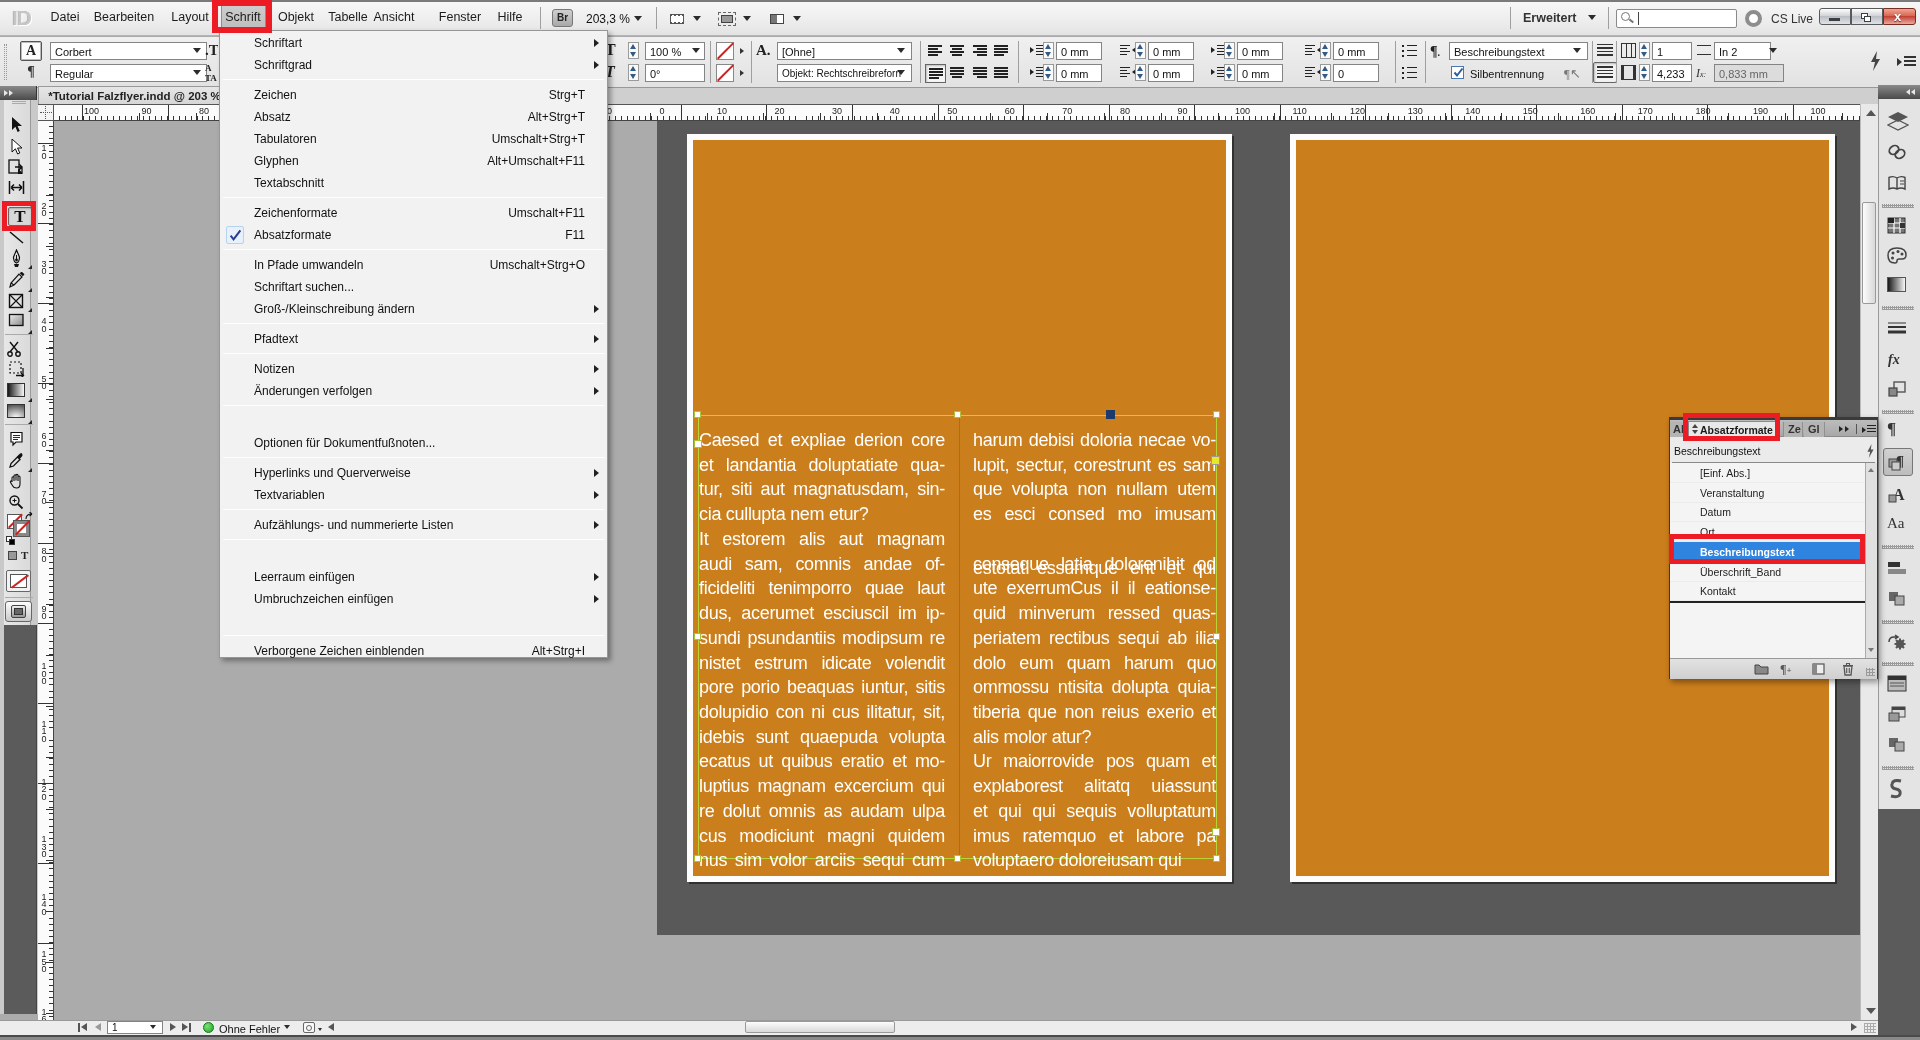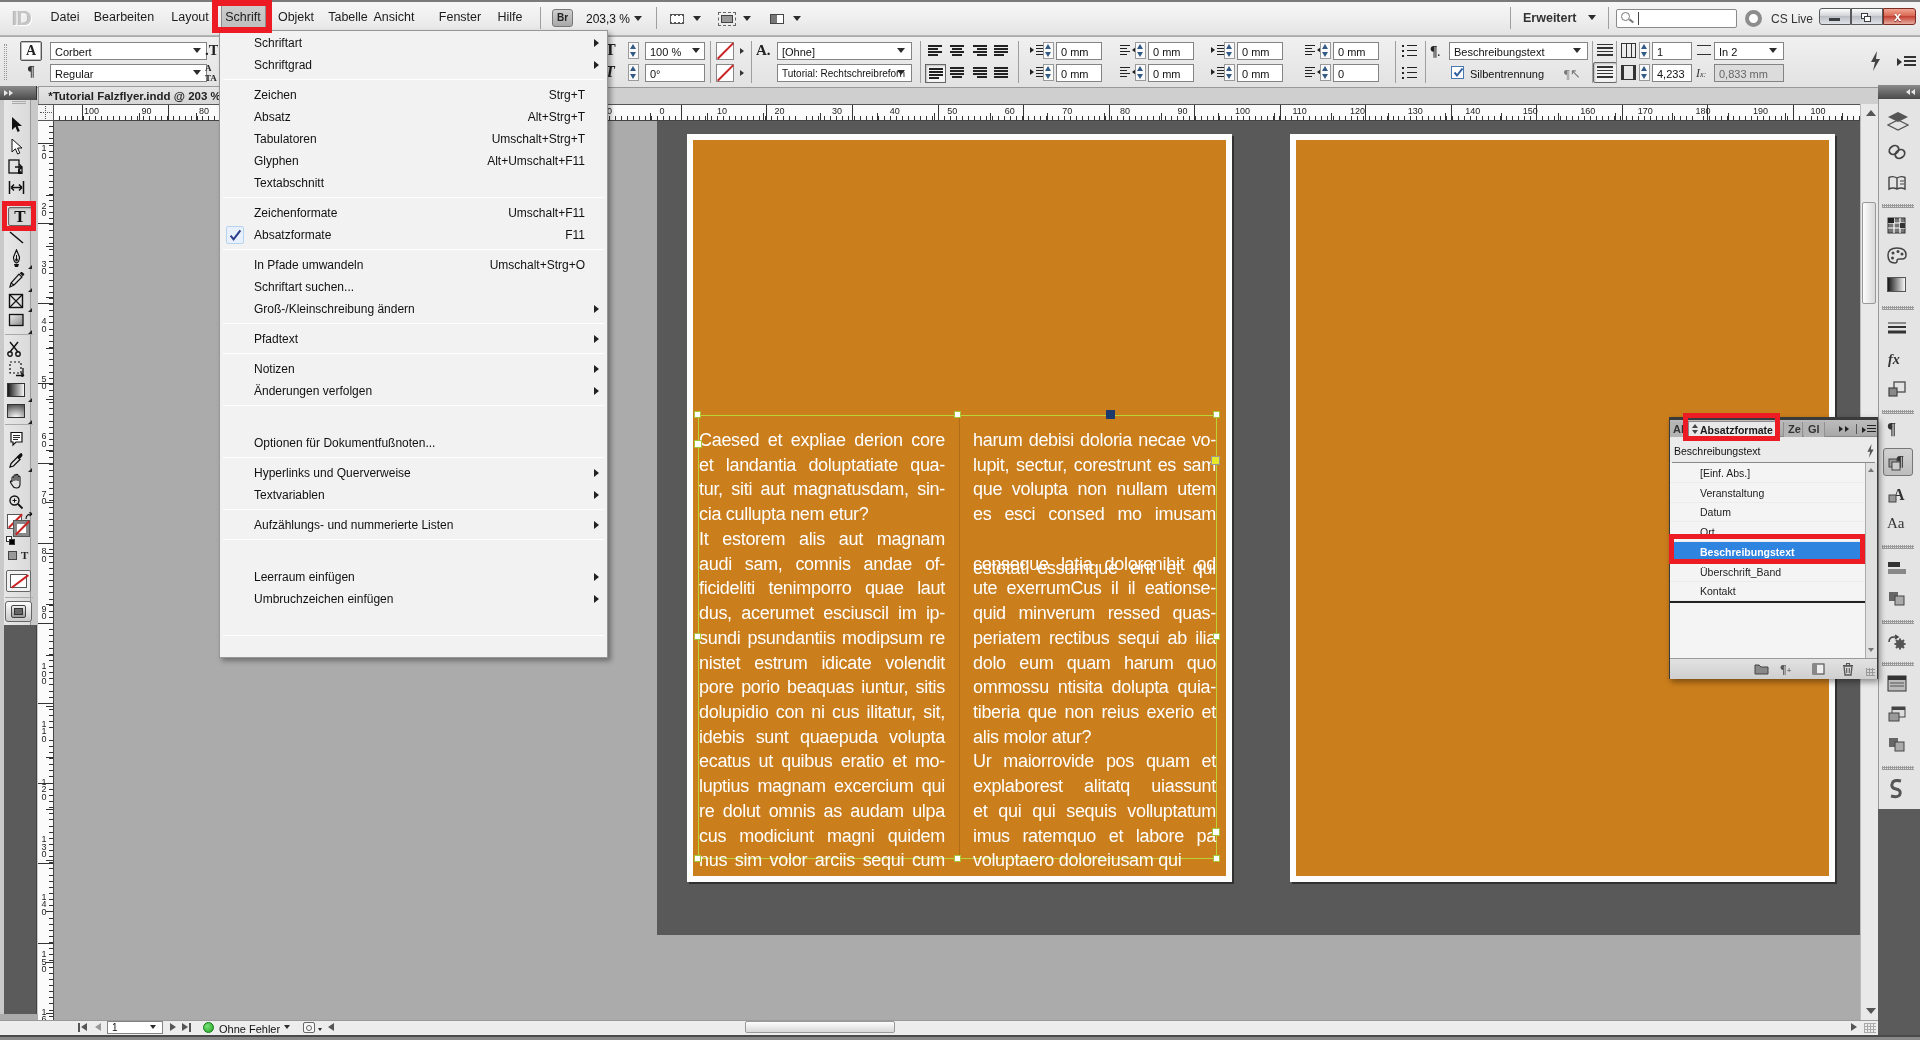--- a/index.html
+++ b/index.html
@@ -107,21 +107,21 @@
 <div class="abs" style="left:716px;top:42px;width:18px;height:18px;background:#fff;border:1px solid #888;"></div>
 <div class="abs" style="left:717px;top:58px;width:22px;height:1.6px;background:#cc2222;transform:rotate(-45deg);transform-origin:0 0;"></div>
 <div class="abs" style="left:740px;top:48px;width:0;height:0;border-top:3px solid transparent;border-bottom:3px solid transparent;border-left:4px solid #333;"></div>
 <div class="abs" style="left:716px;top:64px;width:18px;height:18px;background:#fff;border:1px solid #888;"></div>
 <div class="abs" style="left:717px;top:80px;width:22px;height:1.6px;background:#cc2222;transform:rotate(-45deg);transform-origin:0 0;"></div>
 <div class="abs" style="left:740px;top:70px;width:0;height:0;border-top:3px solid transparent;border-bottom:3px solid transparent;border-left:4px solid #333;"></div>
 <div class="vsep" style="left:751px;top:41px;height:42px;"></div>
 <div class="abs" style="left:756px;top:42px;font-family:'Liberation Serif',serif;font-size:15px;font-weight:bold;color:#222;">A.</div>
 <div class="fld" style="left:777px;top:42px;width:135px;">[Ohne]</div>
 <div class="dtri" style="left:897px;top:48px;"></div>
-<div class="fld" style="left:777px;top:64px;width:135px;font-size:10px;">Tutorial: Rechtschreibreforn</div>
+<div class="fld" style="left:777px;top:64px;width:135px;font-size:10px;">Objekt: Rechtschreibreforn</div>
 <div class="dtri" style="left:897px;top:70px;"></div>
 <div class="vsep" style="left:920px;top:41px;height:42px;"></div>
 <div class="abs" style="left:925px;top:42px;width:21px;height:19px;">
       <div class="abs" style="left:3px;top:3px;width:14px;height:1.5px;background:#222;"></div>
       <div class="abs" style="left:3px;top:6px;width:10px;height:1.5px;background:#222;"></div>
       <div class="abs" style="left:3px;top:9px;width:14px;height:1.5px;background:#222;"></div>
       <div class="abs" style="left:3px;top:12px;width:10px;height:1.5px;background:#222;"></div>
     </div>
 <div class="abs" style="left:947px;top:42px;width:21px;height:19px;">
       <div class="abs" style="left:3px;top:3px;width:14px;height:1.5px;background:#222;"></div>
@@ -270,21 +270,21 @@
 <div class="abs" style="left:1593px;top:62px;width:24px;height:21px;background:#f2f2f2;border:1px solid #666;border-radius:2px;box-shadow:inset 1px 1px 2px #bbb;"></div>
 <div class="abs" style="left:1597px;top:66px;width:16px;height:12px;background-image:repeating-linear-gradient(0deg,#333 0 1.5px,transparent 1.5px 3.5px);"></div>
 <div class="vsep" style="left:1616px;top:41px;height:42px;"></div>
 <div class="abs" style="left:1621px;top:43px;width:15px;height:15px;border:1px solid #333;background-image:repeating-linear-gradient(90deg,transparent 0 3.5px,#333 3.5px 5px);"></div>
 <div class="spin" style="left:1639px;top:42px;"></div>
 <div class="fld" style="left:1652px;top:42px;width:40px;">1</div>
 <div class="abs" style="left:1621px;top:65px;width:15px;height:15px;border:1px solid #333;border-left:3px solid #333;border-right:3px solid #333;"></div>
 <div class="spin" style="left:1639px;top:64px;"></div>
 <div class="fld" style="left:1652px;top:64px;width:40px;">4,233</div>
 <div class="abs" style="left:1697px;top:45px;width:14px;height:10px;border-top:1.5px solid #333;border-bottom:1.5px solid #333;"></div>
-<div class="fld" style="left:1714px;top:42px;width:70px;">In 2</div>
+<div class="fld" style="left:1714px;top:42px;width:57px;">In 2</div>
 <div class="dtri" style="left:1769px;top:48px;"></div>
 <div class="abs" style="left:1696px;top:66px;font-size:12px;font-style:italic;font-family:'Liberation Serif',serif;color:#333;">I<span style="font-size:8px;">x:</span></div>
 <div class="fld" style="left:1714px;top:64px;width:70px;background:#dcdcdc;color:#666;">0,833 mm</div>
 <svg class="abs" style="left:1869px;top:51px;" width="13" height="20" viewBox="0 0 13 20">
       <path d="M8 0 L2 11 L6 11 L4 20 L11 8 L7 8 Z" fill="#444"></path>
     </svg>
 <div class="abs" style="left:1897px;top:58px;width:0;height:0;border-top:4px solid transparent;border-bottom:4px solid transparent;border-left:5px solid #333;"></div>
 <div class="abs" style="left:1904px;top:56px;width:12px;height:1.5px;background:#333;box-shadow:0 4px #333,0 8px #333;"></div>
 <div class="abs" style="left:205px;top:42px;width:13px;height:17px;overflow:hidden;font-family:'Liberation Serif',serif;font-size:15px;font-weight:bold;color:#222;">.T</div>
 <div class="abs" style="left:205px;top:63px;width:13px;height:19px;overflow:hidden;font-family:'Liberation Serif',serif;font-size:9px;font-weight:bold;color:#222;">A<br>TA</div>
@@ -803,14 +803,18 @@
 <div class="msep" style="top:508.0px;"></div>
 <div class="mitem" style="top:535.0px;">
         <span class="mlab" style="">Leerraum einfügen</span>
         <span class="marr"></span>
       </div>
 <div class="mitem" style="top:557.0px;padding-left:20px;">
         <span class="mlab" style="">Umbruchzeichen einfügen</span>
         <span class="marr"></span>
       </div>
 <div class="msep" style="top:604.0px;"></div>
+<div class="mitem" style="top:609.0px;">
+        <span class="mlab" style="">Verborgene Zeichen einblenden</span>
+        <span class="msc" style="">Alt+Strg+I</span>
+      </div>
 </div>
 <div class="redbox" style="left:2px;top:201px;width:34px;height:30px;"></div>
 </div>
 </body></html>

